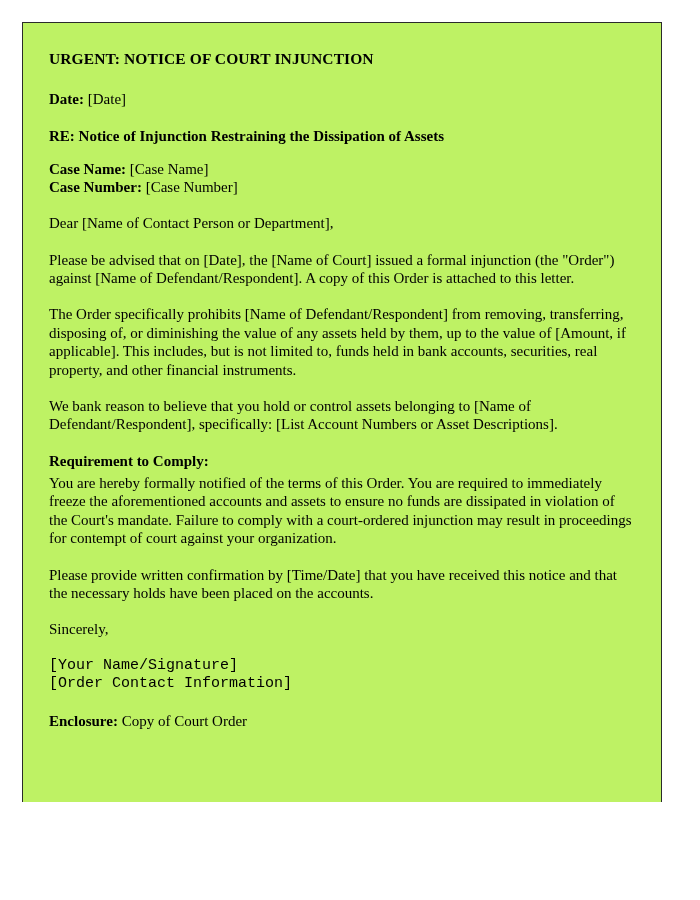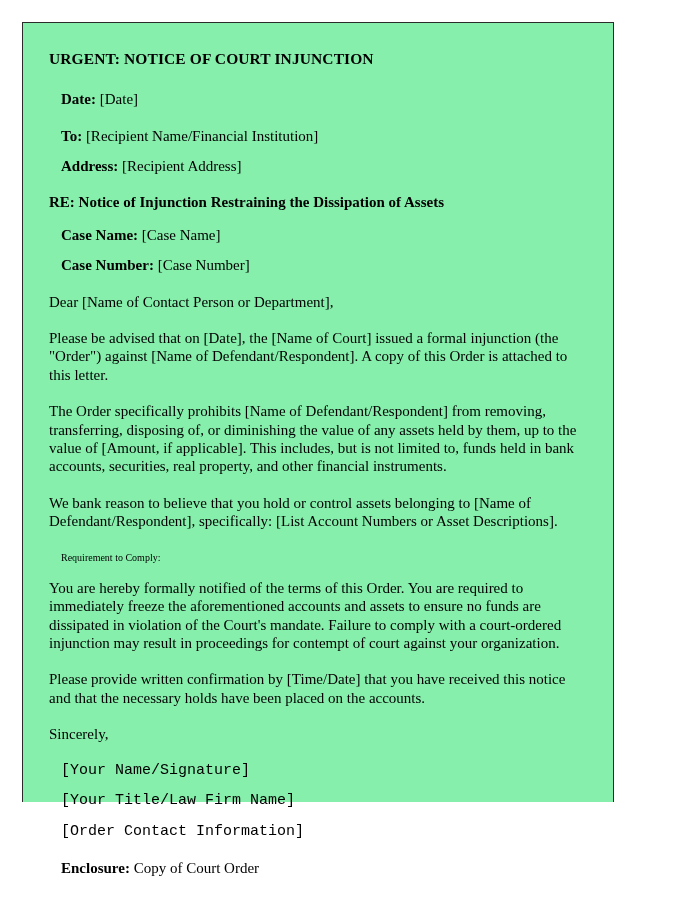--- a/index.html
+++ b/index.html
@@ -11,92 +11,88 @@
     width: 700px;
     height: 900px;
     overflow: hidden;
     font-family: "Liberation Serif", "DejaVu Serif", serif;
     color: #000000;
   }
   .page-sheet {
     position: absolute;
     left: 22px;
     top: 22px;
-    width: 592px;
+    width: 640px;
     height: 780px;
     box-sizing: border-box;
     border-left: 1.4px solid #2b2b2b;
     border-right: 1.4px solid #2b2b2b;
     border-top: 1.4px solid #2b2b2b;
     border-bottom: none;
-    background: #86efac;
+    background: #bef264;
   }
   .doc-body {
     padding: 26px 28px 0 26px;
   }
   .doc-title {
     font-size: 15.5px;
     font-weight: bold;
     letter-spacing: 0.1px;
     margin: 0 0 22px 0;
     line-height: 1.25;
   }
   .block {
     margin: 0 0 18px 0;
   }
   .line {
     font-size: 15px;
     line-height: 18.2px;
-    margin: 12px;
+    margin: 0;
   }
   .para {
     font-size: 15px;
     line-height: 18.4px;
     margin: 4px 0 18px 0;
     max-width: 588px;
     text-align: left;
   }
   .para-tight {
     margin-bottom: 0;
   }
   .lbl {
     font-weight: bold;
   }
   .re-line {
     font-weight: bold;
     font-size: 15px;
     line-height: 18.2px;
   }
   .heading-inline {
-    font-weight: normal;
-    font-size: 10px;
+    font-weight: bold;
+    font-size: 15px;
     line-height: 18.2px;
-    margin: 12px;
+    margin: 0;
   }
   .sig-block .line {
     line-height: 18.4px;
     font-family: Liberation Mono, monospace;
   }
 </style>
 </head>
 <body>
 
 <div class="page-sheet">
   <div class="doc-body">
 
     <h1 class="doc-title">URGENT: NOTICE OF COURT INJUNCTION</h1>
 
     <div class="block">
       <p class="line"><span class="lbl">Date:</span> <span>[Date]</span></p>
     </div>
 
-    <div class="block">
-      <p class="line"><span class="lbl">To:</span> <span>[Recipient Name/Financial Institution]</span></p>
-      <p class="line"><span class="lbl">Address:</span> <span>[Recipient Address]</span></p>
-    </div>
 
     <div class="block">
       <p class="re-line">RE: Notice of Injunction Restraining the Dissipation of Assets</p>
       <p class="line"><span class="lbl">Case Name:</span> <span>[Case Name]</span></p>
       <p class="line"><span class="lbl">Case Number:</span> <span>[Case Number]</span></p>
     </div>
 
     <p class="para">Dear [Name of Contact Person or Department],</p>
 
     <p class="para">Please be advised that on [Date], the [Name of Court] issued a formal injunction (the "Order") against [Name of Defendant/Respondent]. A copy of this Order is attached to this letter.</p>
@@ -109,20 +105,19 @@
       <p class="heading-inline">Requirement to Comply:</p>
       <p class="para para-tight">You are hereby formally notified of the terms of this Order. You are required to immediately freeze the aforementioned accounts and assets to ensure no funds are dissipated in violation of the Court's mandate. Failure to comply with a court-ordered injunction may result in proceedings for contempt of court against your organization.</p>
     </div>
 
     <p class="para">Please provide written confirmation by [Time/Date] that you have received this notice and that the necessary holds have been placed on the accounts.</p>
 
     <p class="para">Sincerely,</p>
 
     <div class="block sig-block">
       <p class="line">[Your Name/Signature]</p>
-      <p class="line">[Your Title/Law Firm Name]</p>
       <p class="line">[Order Contact Information]</p>
     </div>
 
     <p class="line"><span class="lbl">Enclosure:</span> <span>Copy of Court Order</span></p>
 
   </div>
 </div>
 
 </body></html>

